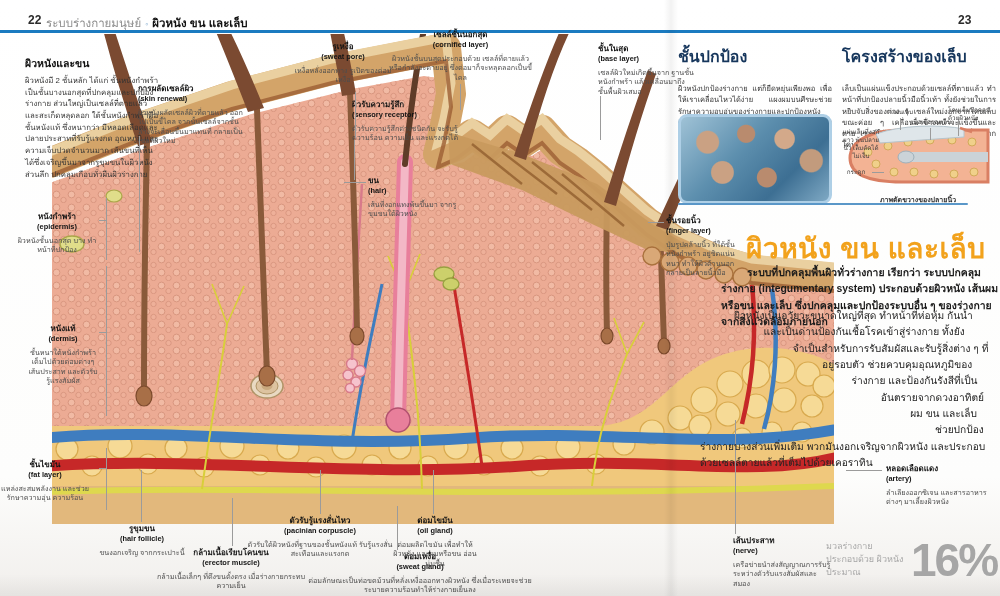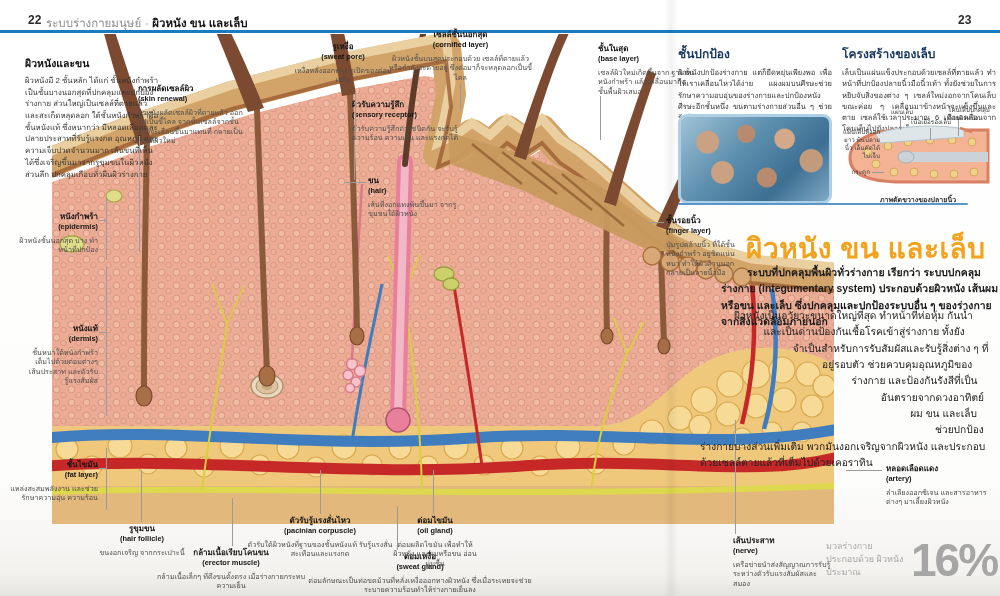--- a/index.html
+++ b/index.html
@@ -13,25 +13,25 @@
   .hdr-crumb .sep{color:#7fa8cc;font-size:9px;padding:0 4px;}
   .hdr-crumb .chap{color:#111;font-weight:bold;}
   .toprule{position:absolute;left:0;top:30px;width:1000px;height:3px;background:#1b7bc0;}
   .intro{position:absolute;left:25px;top:55px;width:136px;}
   .intro h2{margin:0 0 3px;font-size:10.5px;color:#111;}
   .intro p{margin:0;font-size:7.8px;line-height:1.5;color:#333;}
   .callout{position:absolute;font-size:7.2px;line-height:1.3;color:#4a4a4a;}
   .callout .t{display:block;font-weight:bold;font-size:8px;color:#141414;}
   .callout .e{display:block;font-weight:bold;font-size:7.4px;color:#141414;}
   .callout .c{display:block;margin-top:4px;color:#4d4d4d;}
-  .ta-c{text-align:center}.ta-r{text-align:right}
+  .ta-c{text-align:center}.ta-r{text-align:center}
   .leader{position:absolute;background:#9b9b9b;}
   .leader.v{width:1px}.leader.h{height:1px}
   .panel{position:absolute;width:154px;}
-  .panel h3{margin:0 0 4px;font-size:12px;color:#16365c;}
+  .panel h3{margin:0 0 14px;font-size:16px;color:#16365c;}
   .panel p{margin:0;font-size:7.5px;line-height:1.5;color:#333;text-align:justify;}
   .photo{position:absolute;left:678px;top:114px;width:148px;height:84px;border-radius:9px;
          border:3px solid #aecfe6;
          background:
           radial-gradient(circle at 18% 30%, #caa183 0 8%, rgba(0,0,0,0) 9%),
           radial-gradient(circle at 44% 20%, #b98b6e 0 8%, rgba(0,0,0,0) 9%),
           radial-gradient(circle at 70% 26%, #d3a98a 0 8%, rgba(0,0,0,0) 9%),
           radial-gradient(circle at 88% 52%, #c29b7d 0 8%, rgba(0,0,0,0) 9%),
           radial-gradient(circle at 28% 66%, #caa183 0 9%, rgba(0,0,0,0) 10%),
           radial-gradient(circle at 58% 72%, #b98b6e 0 9%, rgba(0,0,0,0) 10%),
@@ -247,21 +247,21 @@
   <div class="callout ta-r" style="left:16px;top:212px;width:82px">
     <span class="t">หนังกำพร้า</span>
     <span class="e">(epidermis)</span>
     <span class="c">ผิวหนังชั้นนอกสุด บาง ทำหน้าที่ปกป้อง</span>
   </div>
   <div class="callout ta-r" style="left:28px;top:324px;width:70px">
     <span class="t">หนังแท้</span>
     <span class="e">(dermis)</span>
     <span class="c">ชั้นหนาใต้หนังกำพร้า เต็มไปด้วยต่อมต่างๆ เส้นประสาท และตัวรับรู้แรงสัมผัส</span>
   </div>
-  <div class="callout ta-r" style="left:8px;top:460px;width:90px">
+  <div class="callout ta-r" style="left:0;top:460px;width:90px">
     <span class="t">ชั้นไขมัน</span>
     <span class="e">(fat layer)</span>
     <span class="c">แหล่งสะสมพลังงาน และช่วยรักษาความอุ่น ความร้อน</span>
   </div>
   <div class="callout ta-c" style="left:156px;top:548px;width:150px">
     <span class="t">กล้ามเนื้อเรียบโคนขน</span>
     <span class="e">(erector muscle)</span>
     <span class="c">กล้ามเนื้อเล็กๆ ที่ดึงขนตั้งตรง เมื่อร่างกายกระทบความเย็น</span>
   </div>
   <div class="callout ta-c" style="left:92px;top:524px;width:100px">

